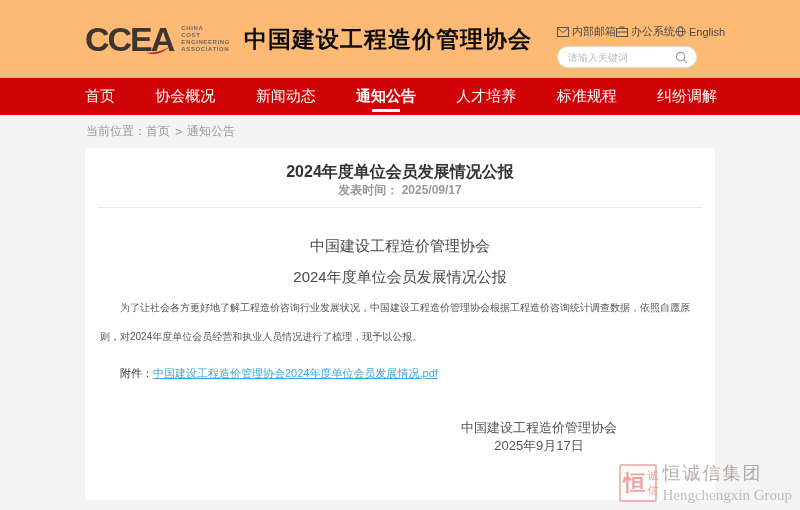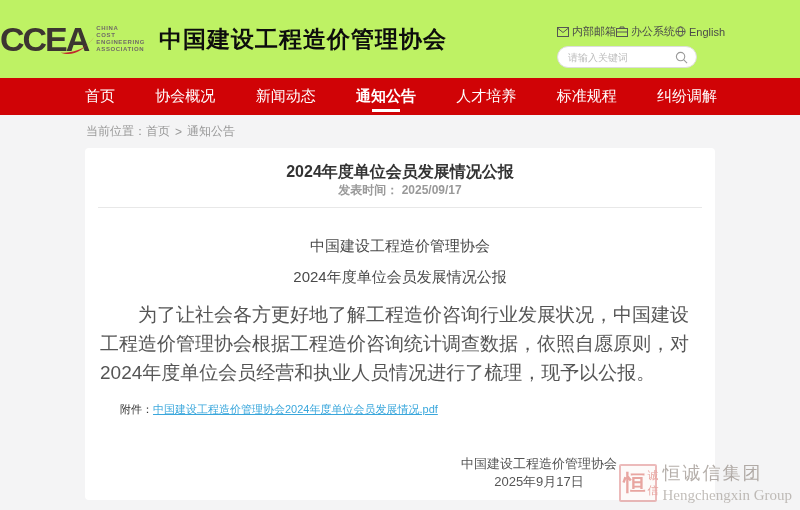--- a/index.html
+++ b/index.html
@@ -5,22 +5,22 @@
   * { margin:0; padding:0; box-sizing:border-box; }
   html,body { width:800px; height:510px; overflow:hidden; }
   body {
     font-family:"Liberation Sans","DejaVu Sans",sans-serif;
     background:#f4f4f5;
     color:#333;
   }
 
   
   .header {
-    height:78px; background:#bef264; position:relative;
-    display:flex; align-items:center; 
+    height:78px; background:#fdba74; position:relative;
+    display:flex; align-items:center; padding-left:85px;
   }
   .logo-block { display:flex; align-items:center; }
   .logo-acronym {
     font-size:34px; font-weight:800; letter-spacing:-2px;
     color:#3c3531; position:relative; line-height:1;
   }
   .logo-acronym .a-wrap { position:relative; display:inline-block; }
   .logo-acronym .swoosh {
     position:absolute; left:-8px; bottom:-1px; width:40px; height:22px;
   }
@@ -94,21 +94,21 @@
   }
   .card hr {
     border:0; border-top:1px solid #e8e8e8; margin-top:9px;
   }
   .doc-org, .doc-title {
     text-align:center; font-size:15px; color:#4a4a4a; line-height:20px;
   }
   .doc-org { margin-top:28px; }
   .doc-title { margin-top:11px; }
   .article-paragraph {
-    margin-top:13px; font-size:19px; line-height:29px; color:#555;
+    margin-top:6px; font-size:10px; line-height:29px; color:#555;
     text-indent:2em; padding:0 2px;
   }
   .attachment-line {
     margin-top:15px; font-size:11px; color:#333; padding-left:2em;
   }
   .attachment-line a {
     color:#3aa7dc; text-decoration:underline; cursor:pointer;
   }
   .signature {
     margin-top:38px; width:230px; margin-left:auto; margin-right:48px;

